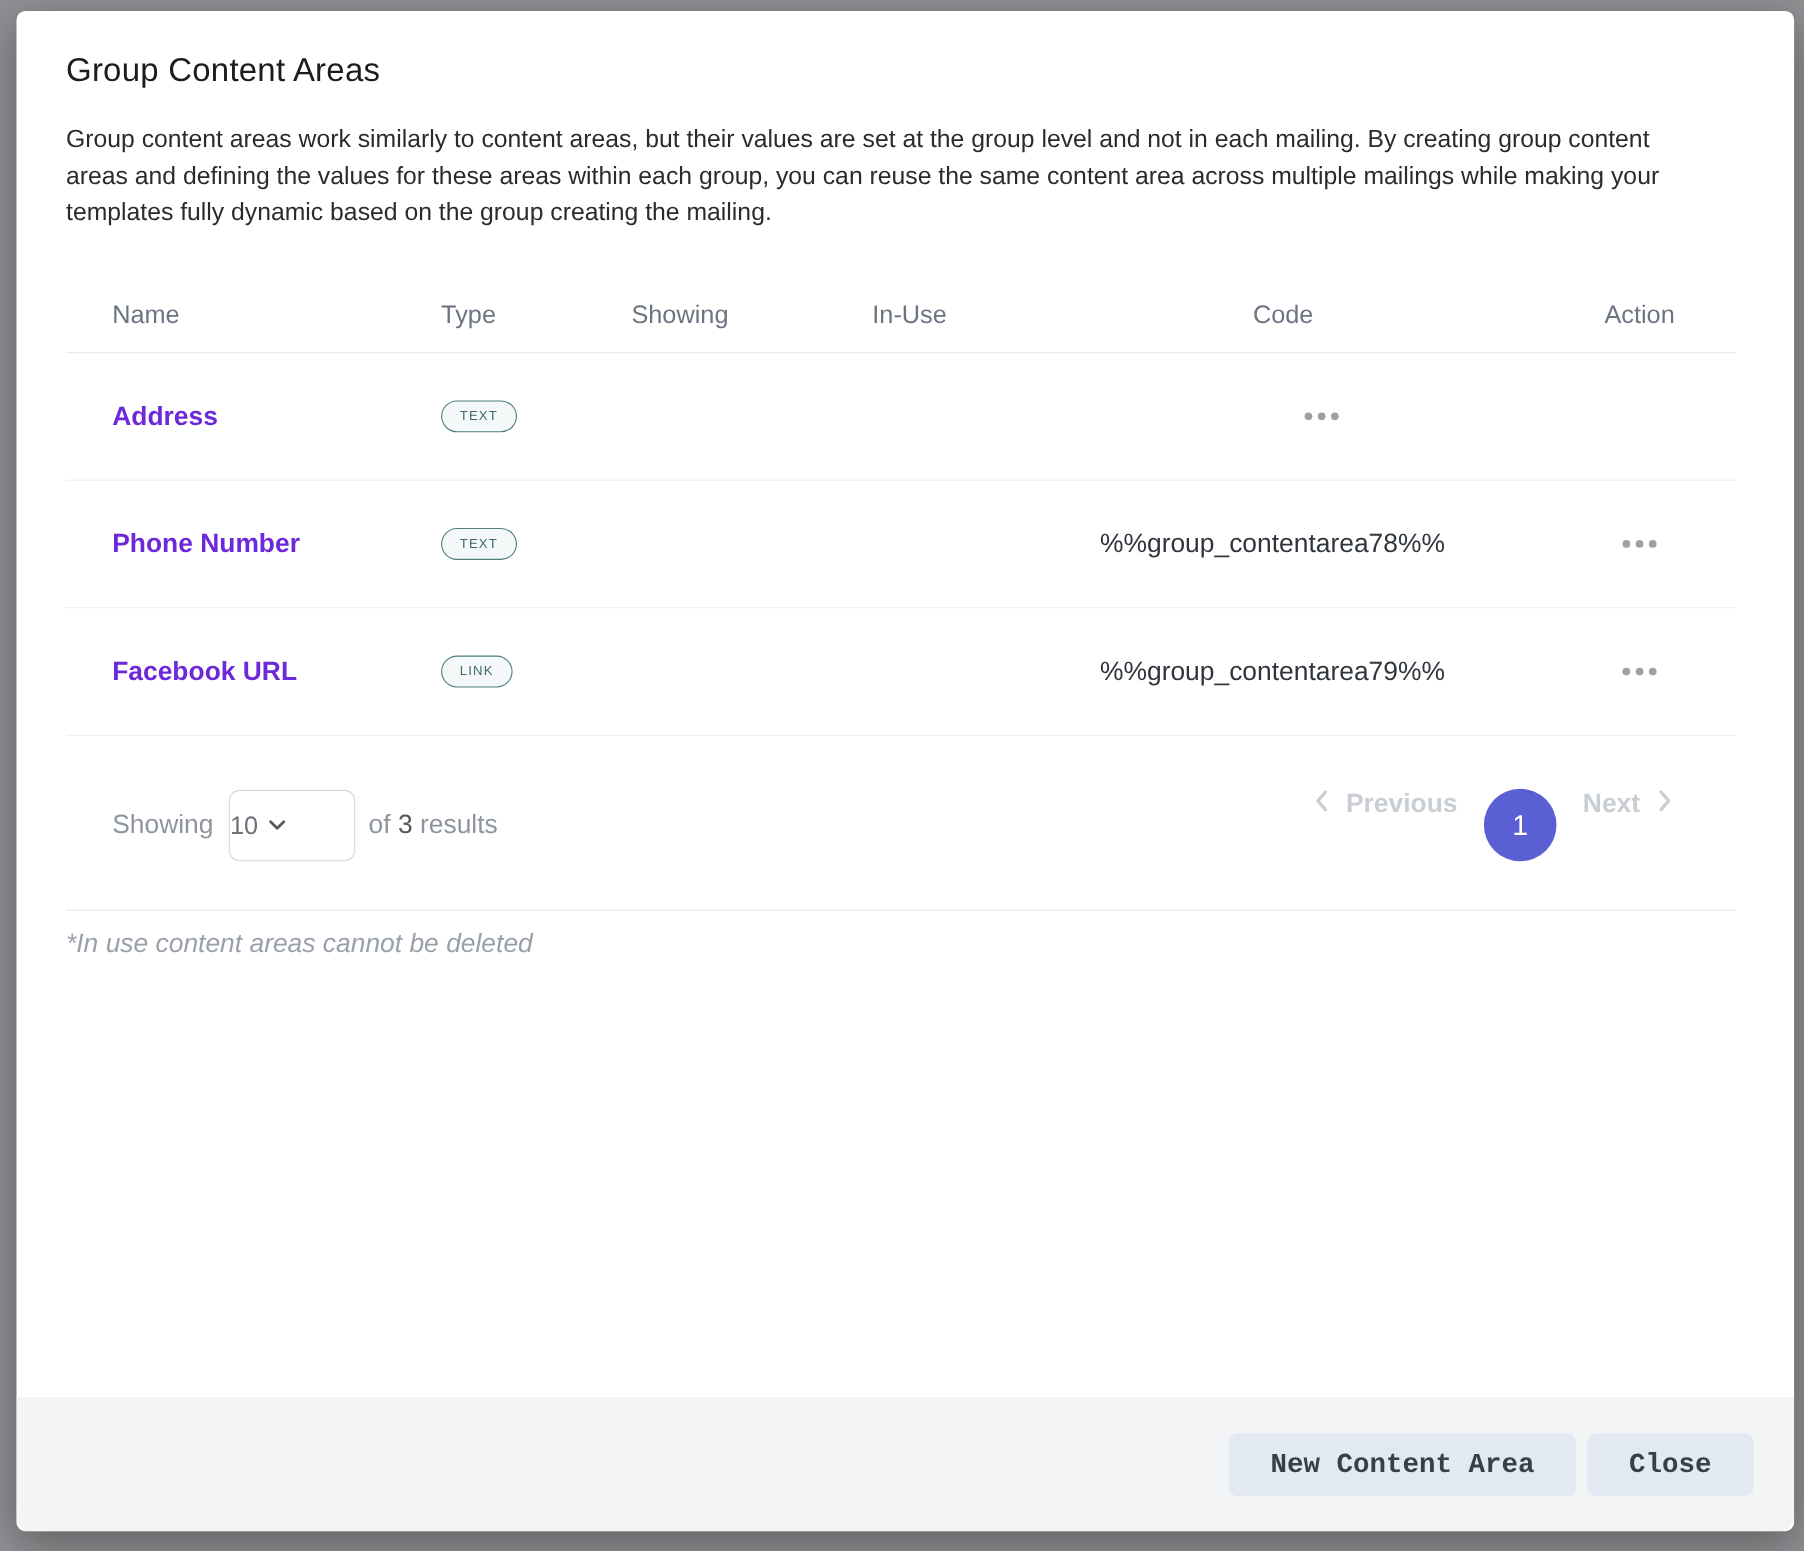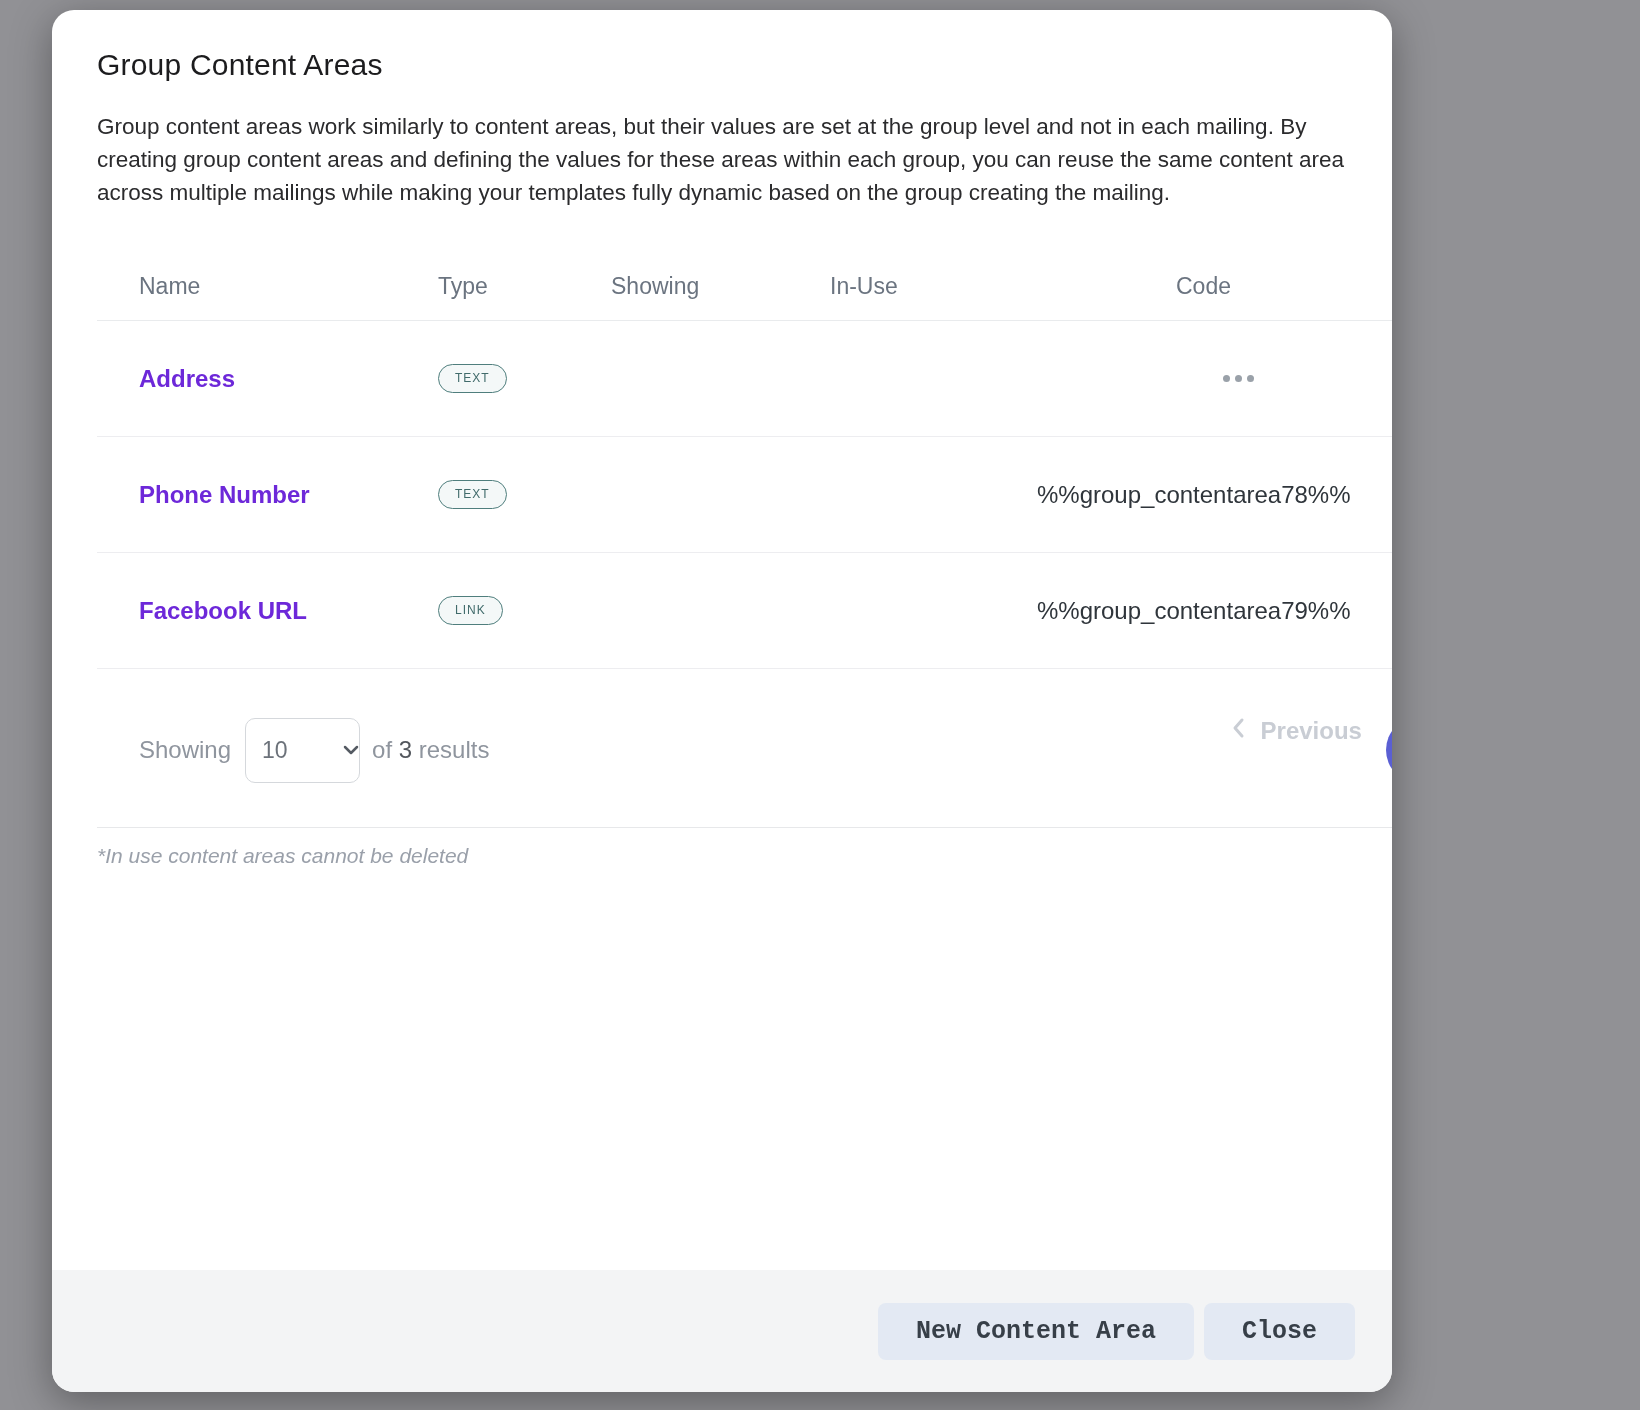--- a/index.html
+++ b/index.html
@@ -8,26 +8,25 @@
     font-family: "Liberation Sans", sans-serif;
     overflow: hidden;
   }
   .overlay {
     position: absolute; inset: 0;
     background: #919195;
   }
   .modal {
     position: absolute;
     left: 15px; top: 10px;
-    width: 1340px; height: 1382px;
+    width: 1616px; height: 1382px;
     background: #ffffff;
-    border-radius: 22px;
+    border-radius: 8px;
     box-shadow: 0 10px 40px rgba(0,0,0,0.35);
     overflow: hidden;
-    margin-left: 37px;
   }
   .modal-body {
     padding: 38px 45px 0 45px;
   }
   h1.title {
     font-size: 30px;
     font-weight: 500;
     color: #1c1c1e;
     letter-spacing: 0.2px;
   }
@@ -104,25 +103,24 @@
     display: flex; align-items: center;
     padding-left: 42px;
     font-size: 24px; color: #8f959e;
   }
   .page-size {
     margin-left: 14px;
     width: 115px; height: 65px;
     border: 1px solid #d5d8dc;
     border-radius: 10px;
     background: #ffffff;
-    display: inline-flex; align-items: center; justify-content: space-between;
+    display: inline-flex; align-items: center; justify-content: flex-start;
     gap: 9px;
     font-size: 23px; color: #6c727a;
     cursor: pointer;
-    padding-left: 16px;
   }
   .of-results { margin-left: 12px; }
   .of-results b { color: #53575d; font-weight: 500; }
   .pag-right {
     display: flex; align-items: flex-start;
     margin-right: 58px;
     font-size: 24px; font-weight: 600; color: #c9cdd4;
   }
   .pag-chevron { display: inline-flex; align-items: center; cursor: pointer; }
   .pag-label { margin: 0 16px; cursor: pointer; }
@@ -134,21 +132,21 @@
     margin: 0 8px; cursor: pointer; border: none;
   }
   .sep {
     margin-top: 44px;
     width: 1518px; height: 1px;
     background: #e7e8ea;
   }
   .footnote {
     margin-top: 16px;
     font-style: italic;
-    font-size: 21px;
+    font-size: 24px;
     color: #9aa0aa;
   }
   
   .modal-footer {
     position: absolute;
     left: 0; bottom: 0;
     width: 100%; height: 122px;
     background: #f3f4f5;
     display: flex; align-items: center; justify-content: flex-end;
     gap: 10px;

